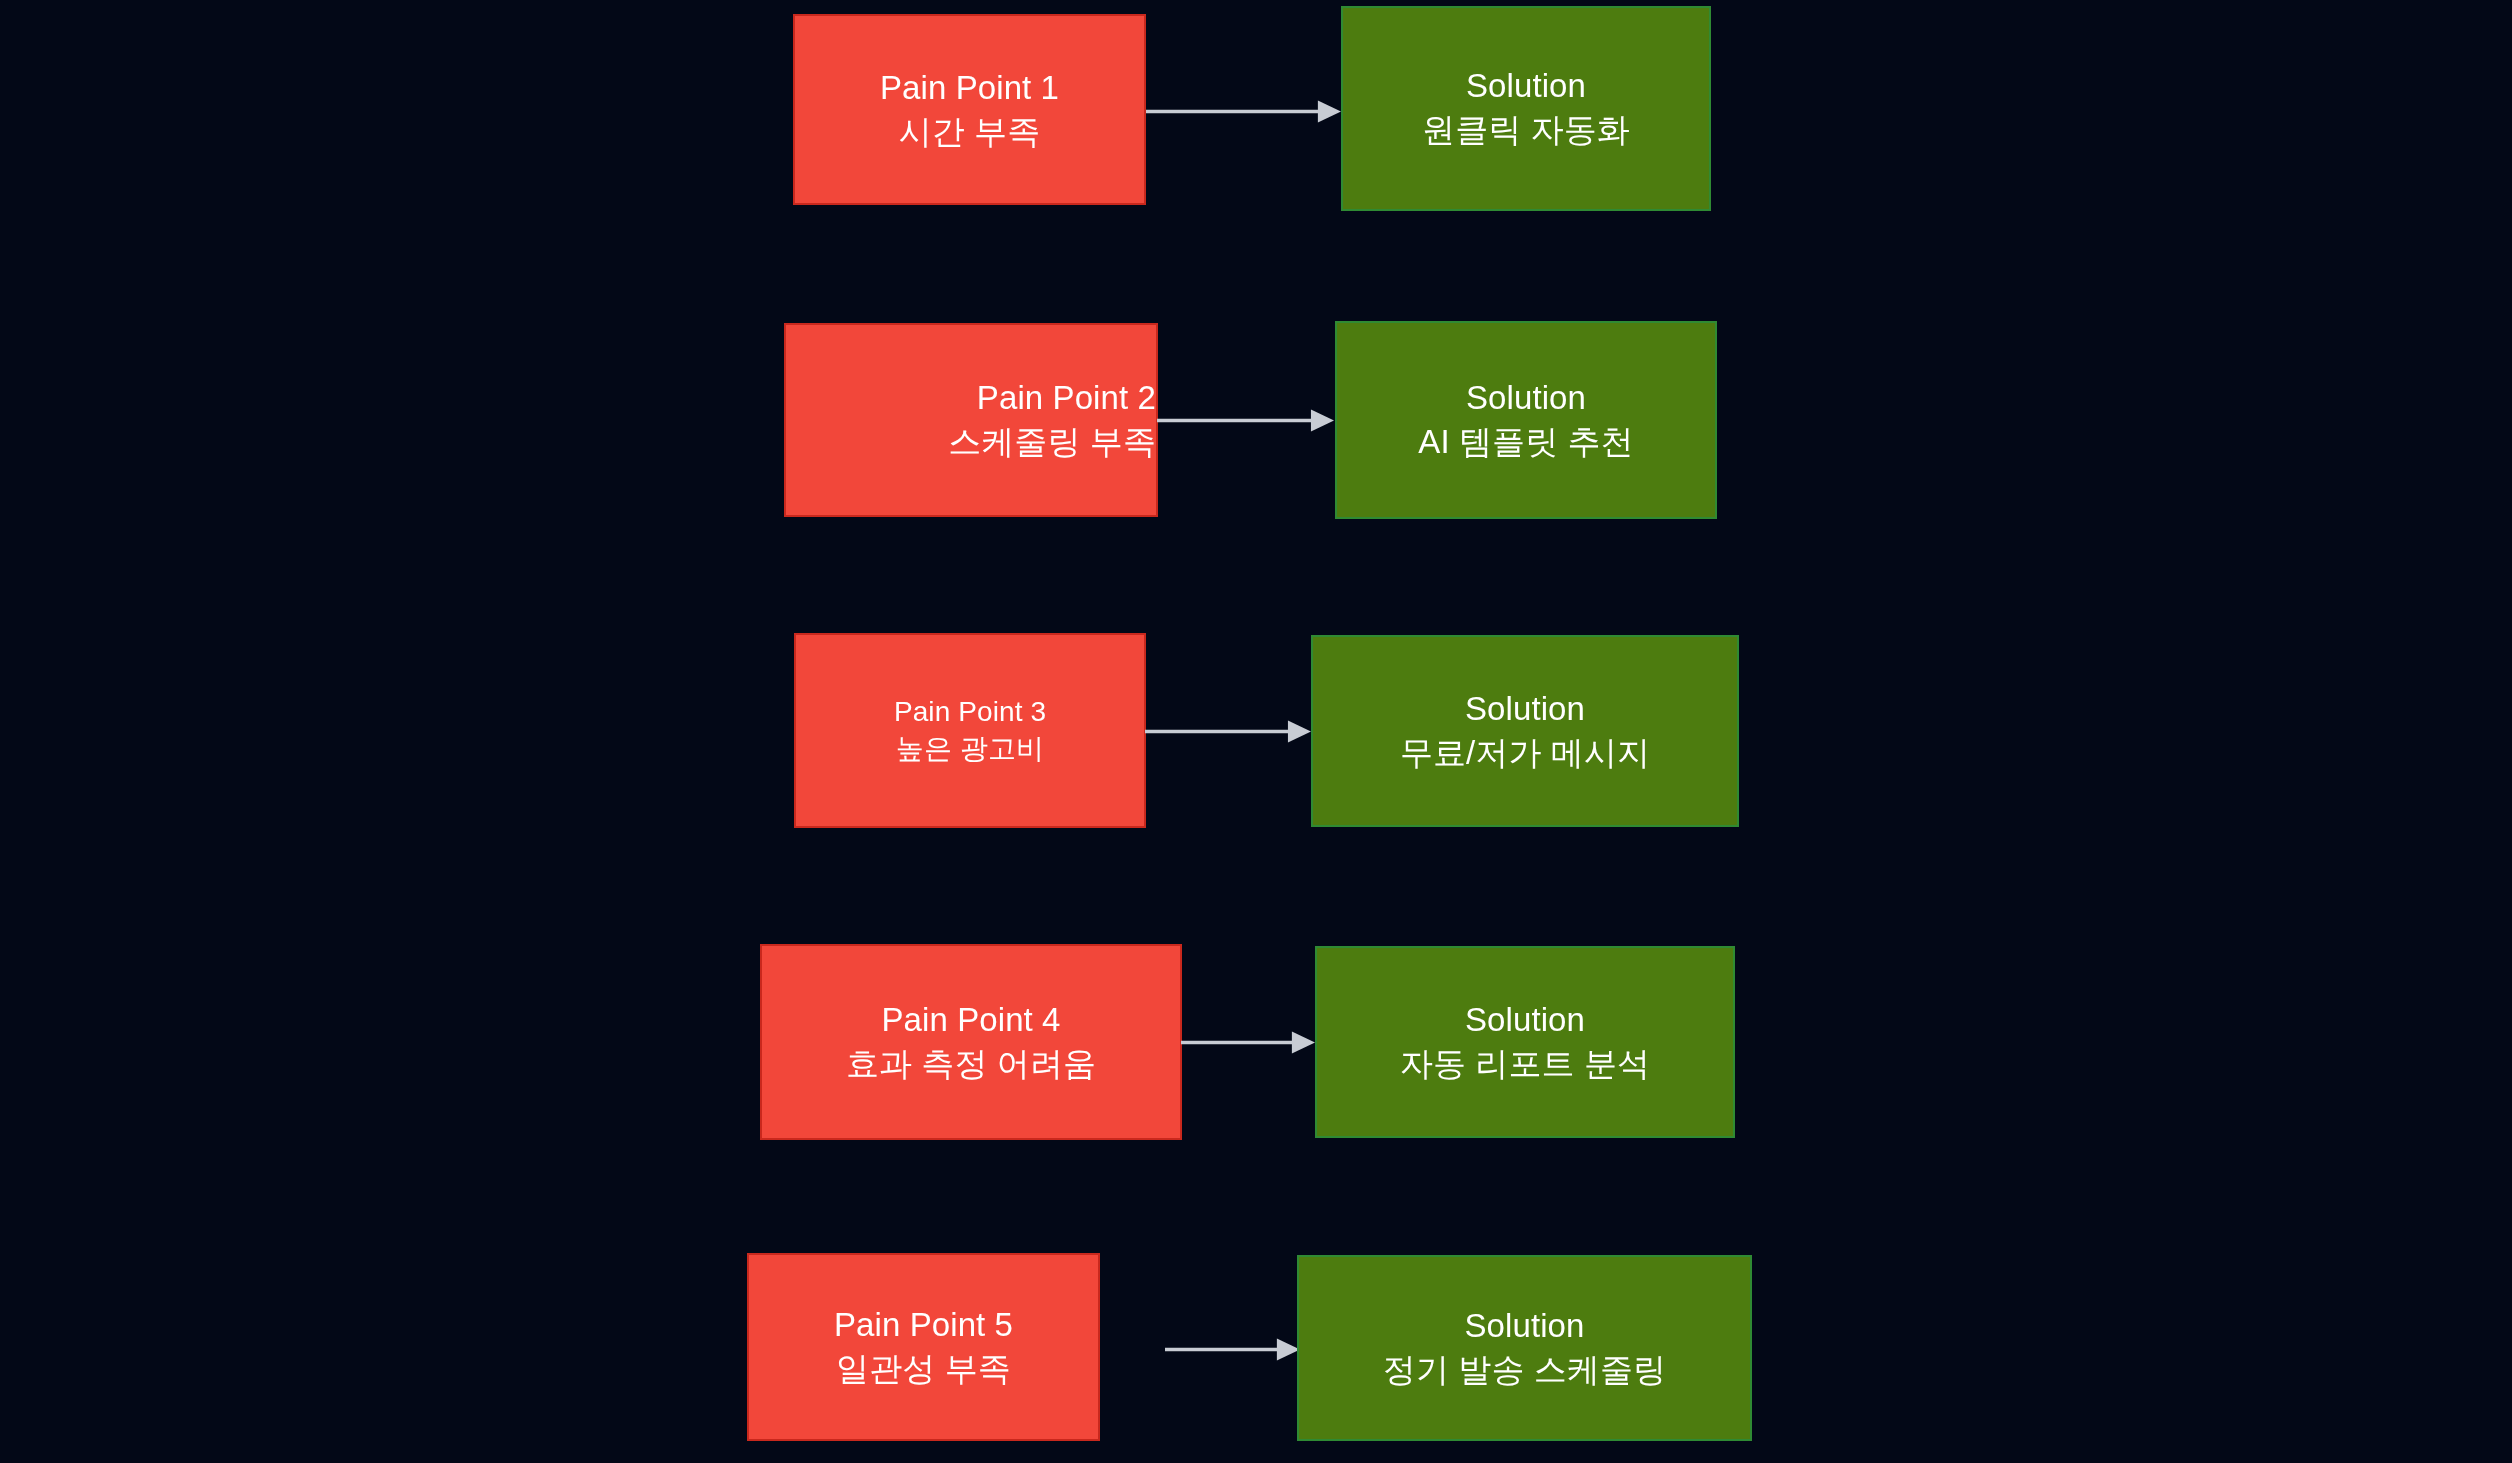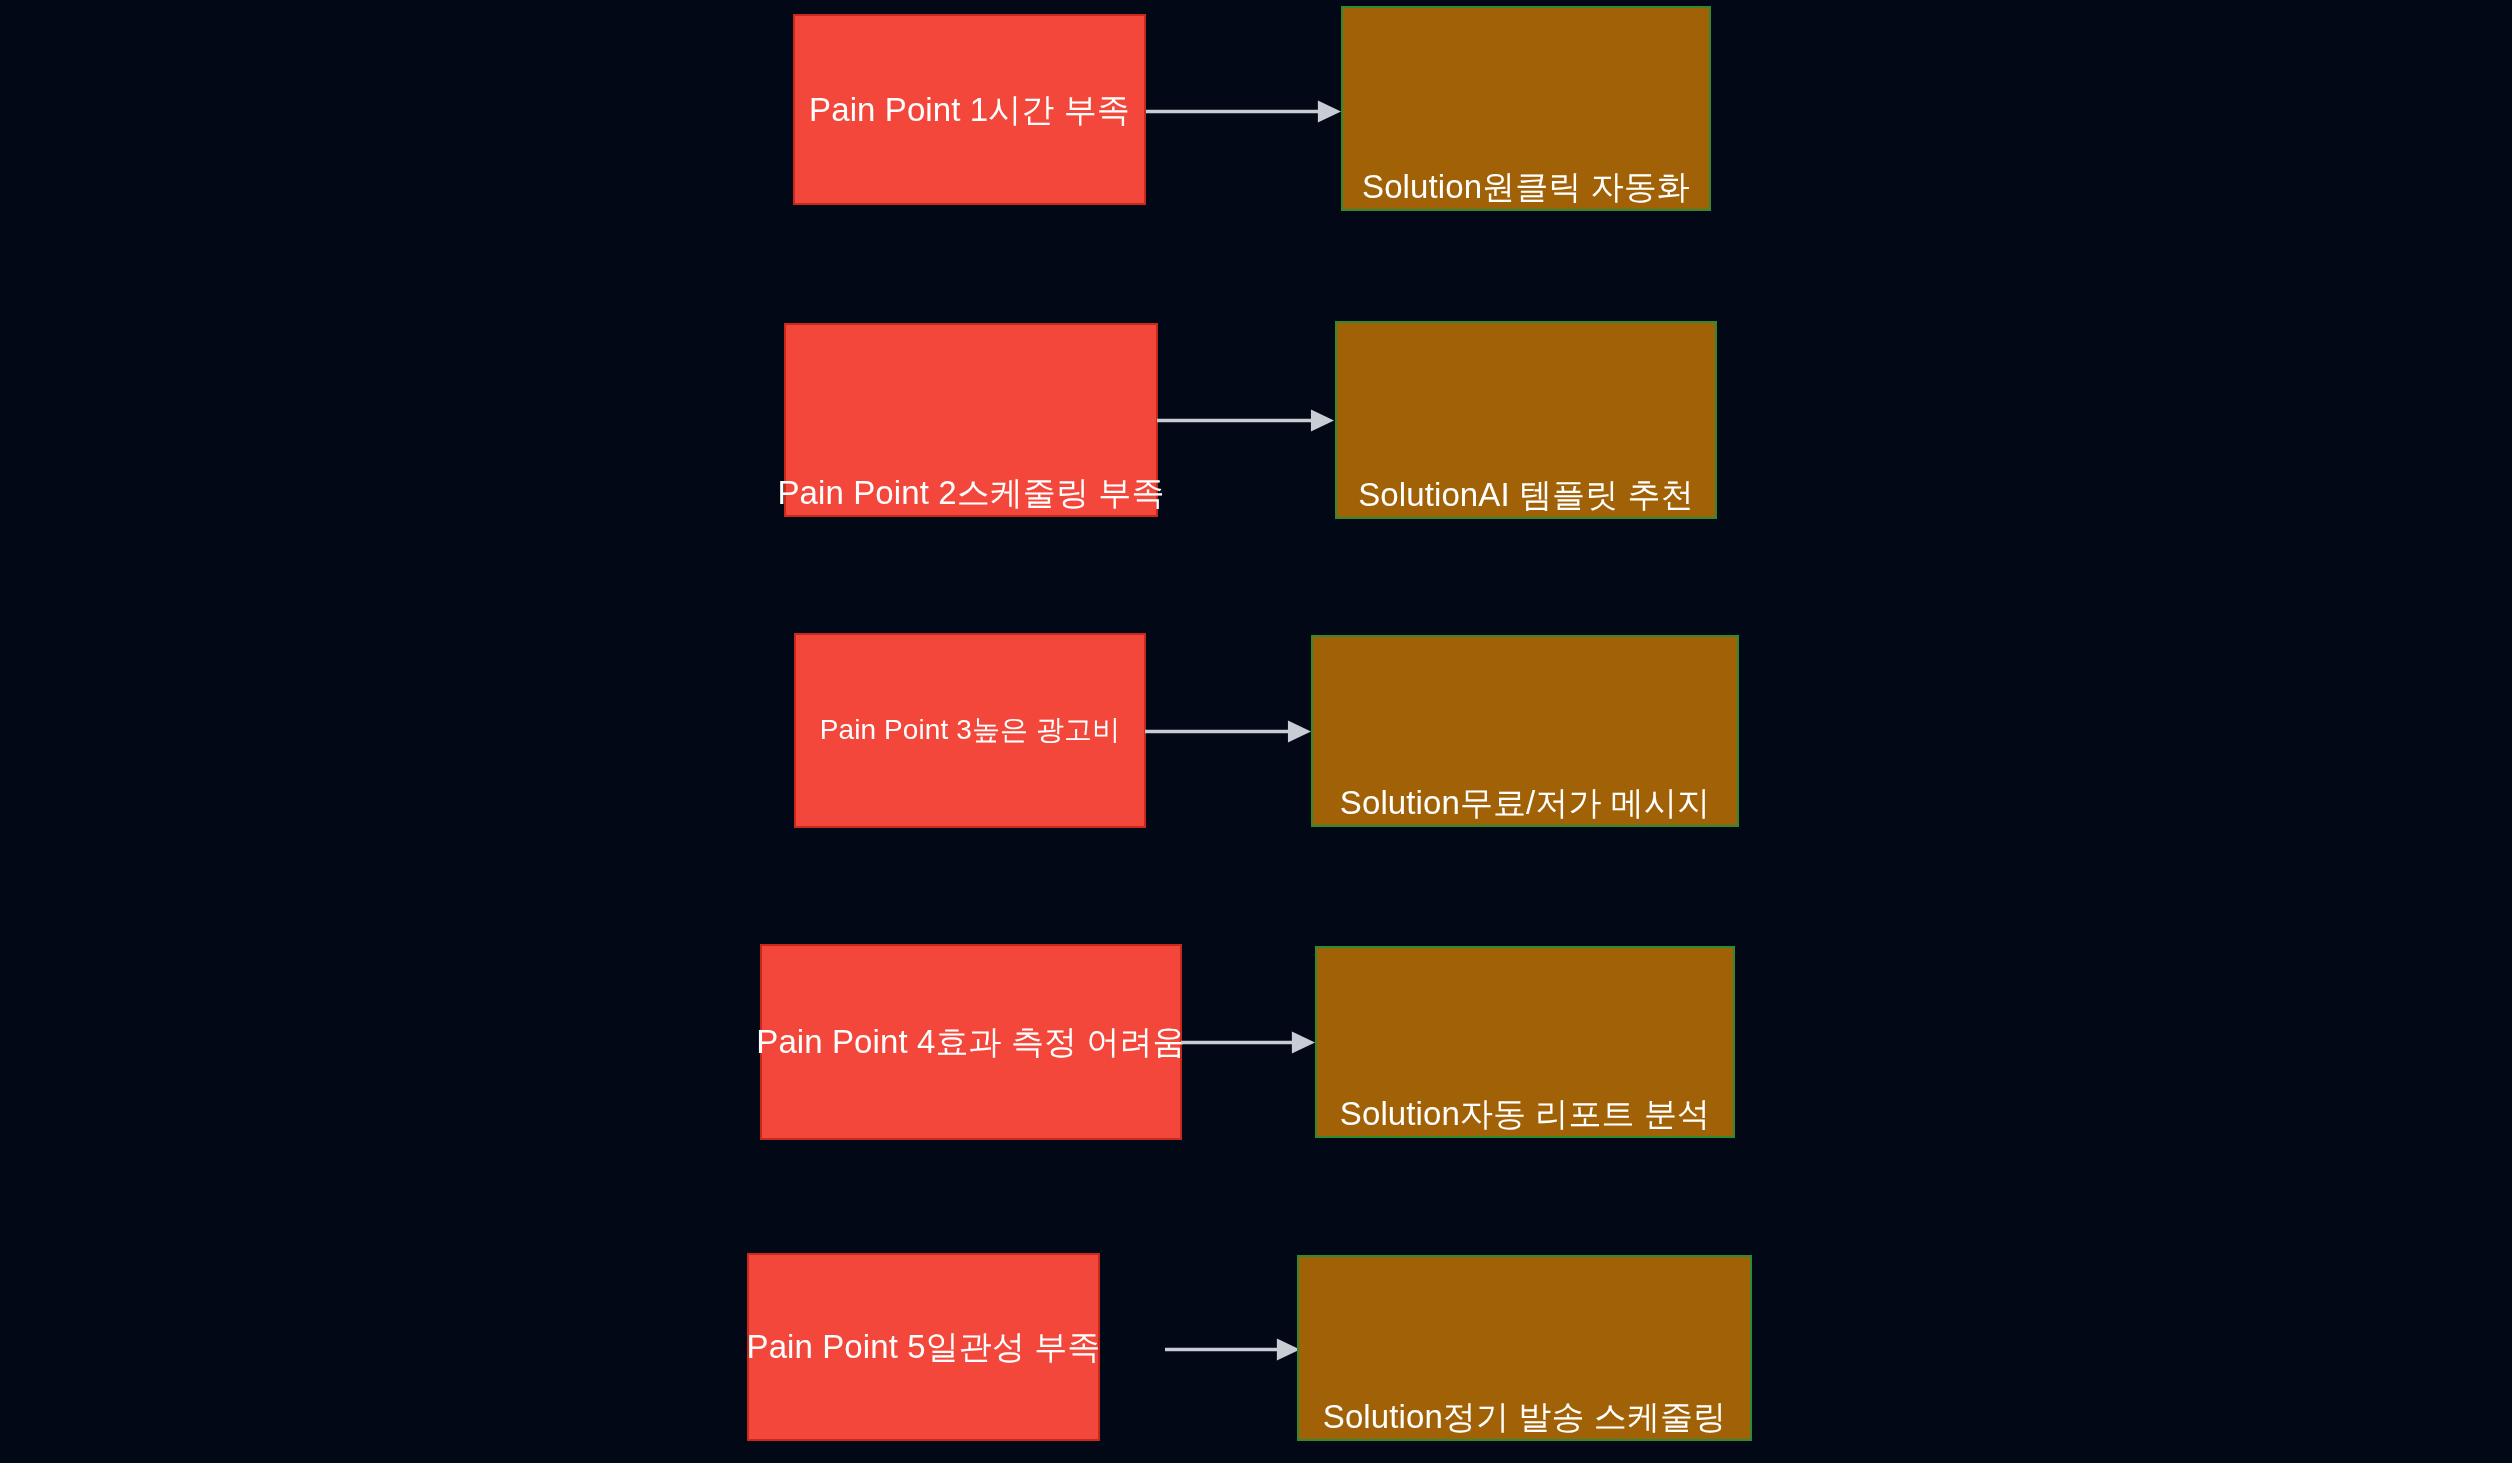--- a/index.html
+++ b/index.html
@@ -19,20 +19,21 @@
     position: relative;
     width: 2512px;
     height: 1464px;
   }
 
   
   .node {
     position: absolute;
     box-sizing: border-box;
     display: flex;
+    flex-direction: column;
     align-items: center;
     justify-content: center;
     text-align: center;
     color: #ffffff;
     line-height: 1.32;
     letter-spacing: 0.1px;
     -webkit-font-smoothing: antialiased;
   }
 
   .node .line1,
@@ -40,23 +41,22 @@
     display: block;
     white-space: nowrap;
   }
 
   .node.pain {
     background: #f2473a;
     border: 2.8px solid #c9281d;
   }
 
   .node.solution {
-    background: #a16207;
+    background: #4d7c0f;
     border: 2.8px solid #2f8a33;
-    align-items: flex-end;
   }
 
   
   .connector {
     position: absolute;
     height: 37px;
     pointer-events: none;
   }
   .connector svg {
     display: block;

